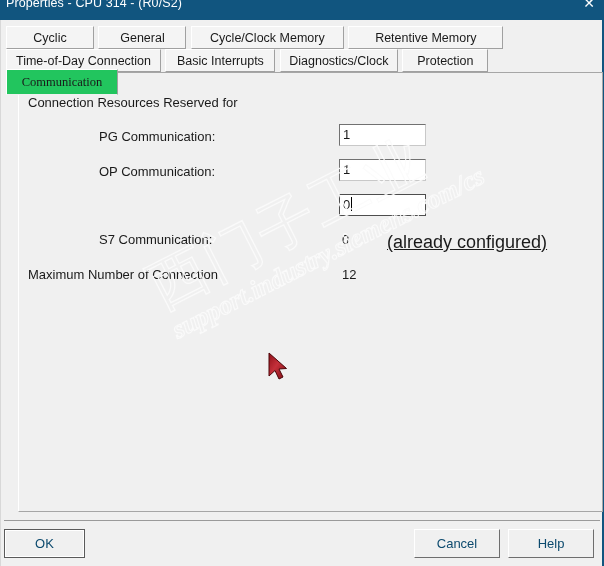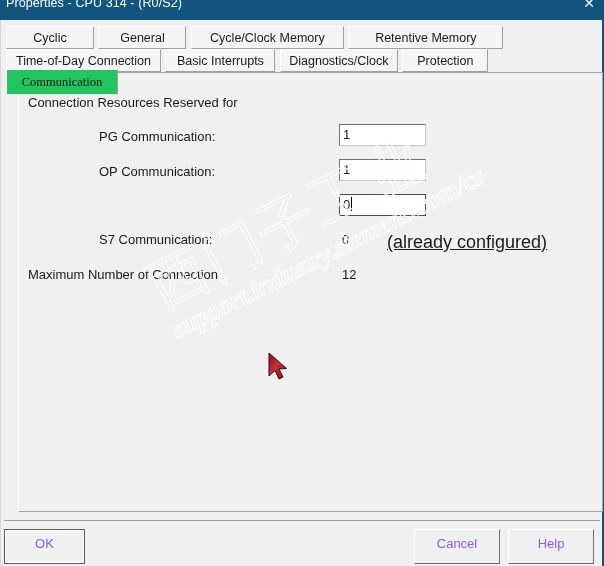--- a/index.html
+++ b/index.html
@@ -242,29 +242,29 @@
   #footer-sep {
     position: absolute;
     left: 4px;
     top: 520px;
     width: 596px;
     height: 0;
     border-top: 1px solid #9a9a9a;
   }
   .btn {
     position: absolute;
-    height: 35px;
+    height: 29px;
     box-sizing: border-box;
     background: #f0f0f0;
     border-top: 1px solid #ffffff;
     border-left: 1px solid #ffffff;
     border-right: 1px solid #6e6e6e;
     border-bottom: 1px solid #6e6e6e;
     font-size: 13px;
-    color: #8b5cf6;
+    color: #0c4a6e;
     text-align: center;
     line-height: 27px;
     cursor: default;
   }
   .btn.default {
     border: 1px solid #5a5a5a;
     box-shadow: inset 0 0 0 1px #ffffff;
   }
   #btn-ok     { left: 4px;   top: 529px; width: 81px; }
   #btn-cancel { left: 414px; top: 529px; width: 86px; }

